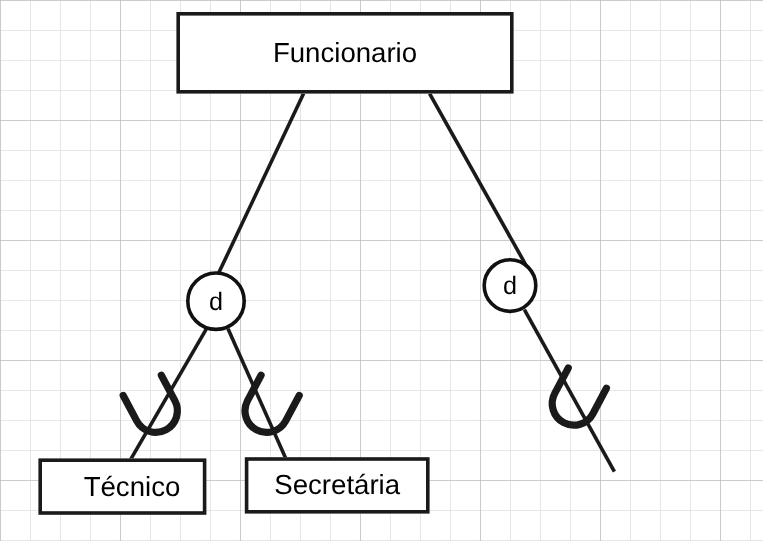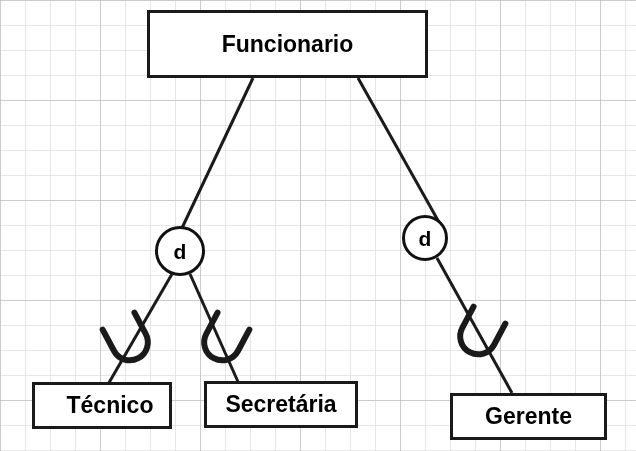--- a/index.html
+++ b/index.html
@@ -18,21 +18,20 @@
       linear-gradient(to right, rgba(222,222,222,0.75) 1px, transparent 1px),
       linear-gradient(to bottom, rgba(222,222,222,0.75) 1px, transparent 1px);
     background-size:
       100px 100px,
       100px 100px,
       25px 25px,
       25px 25px;
     background-position: 0 0, 0 0, 0 0, 0 0;
     overflow: hidden;
     font-family: "Liberation Sans", sans-serif;
-    font-weight: bold;
   }
   #edges {
     position: absolute;
     left: 0;
     top: 0;
     width: 636px;
     height: 451px;
   }
   .entity-box {
     position: absolute;
@@ -111,17 +110,14 @@
   </div>
 
   <div class="entity-box" style="left:32px; top:382px; width:140px; height:47px;padding-left:16px;">
     <span class="entity-label">Técnico</span>
   </div>
 
   <div class="entity-box" style="left:204px; top:381px; width:154px; height:47px;">
     <span class="entity-label">Secretária</span>
   </div>
 
-  <div class="entity-box" style="left:450px; top:393px; width:157px; height:47px;">
-    <span class="entity-label">Gerente</span>
-  </div>
 
 </div>
 
 </body></html>

